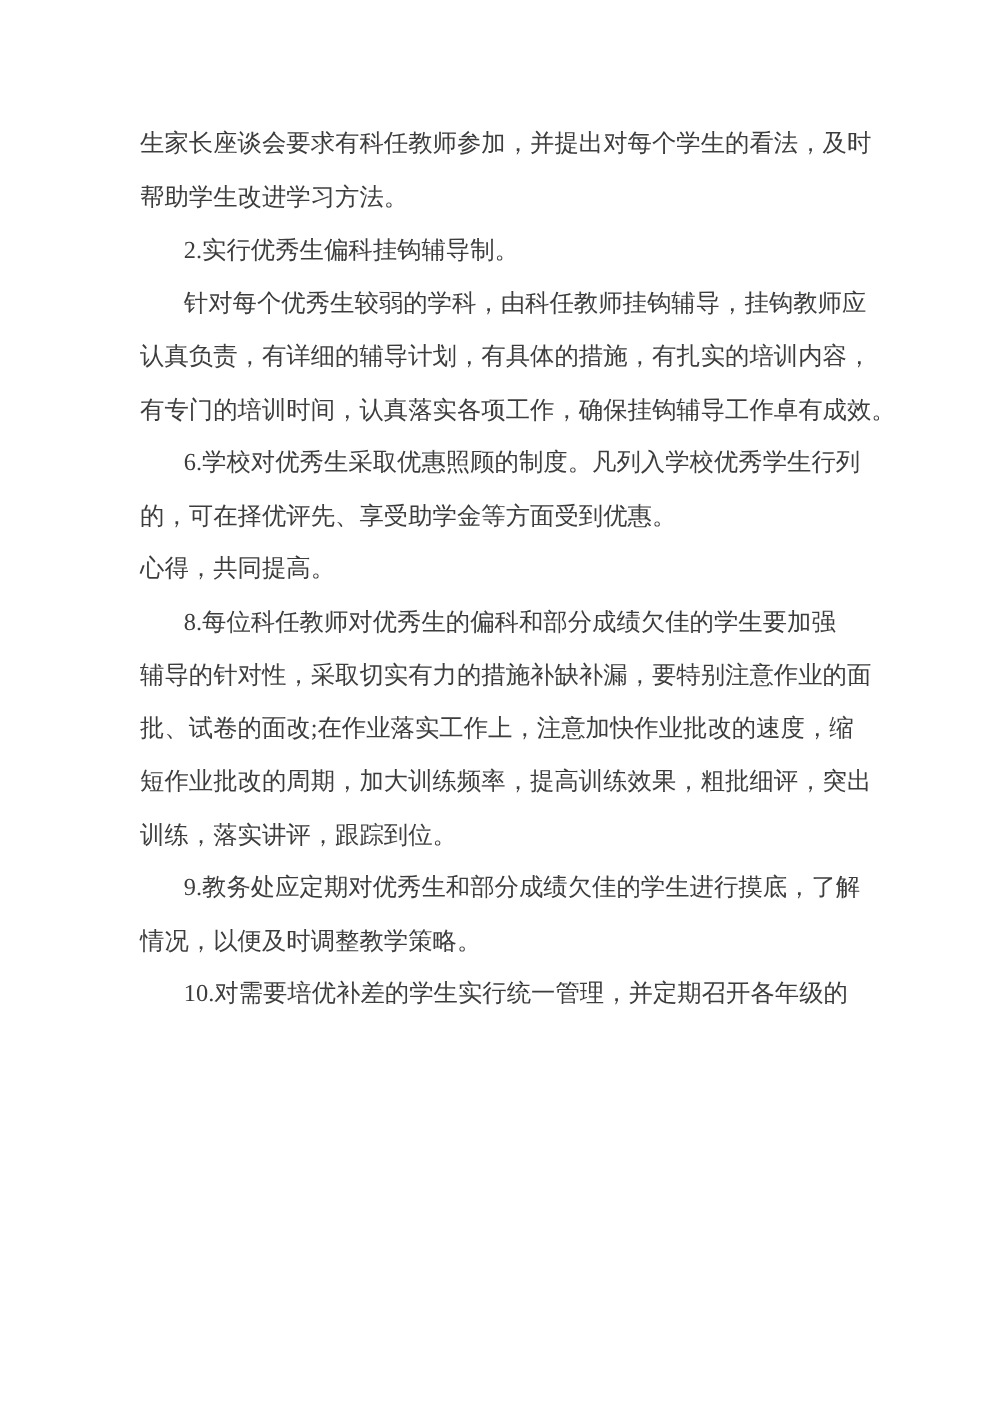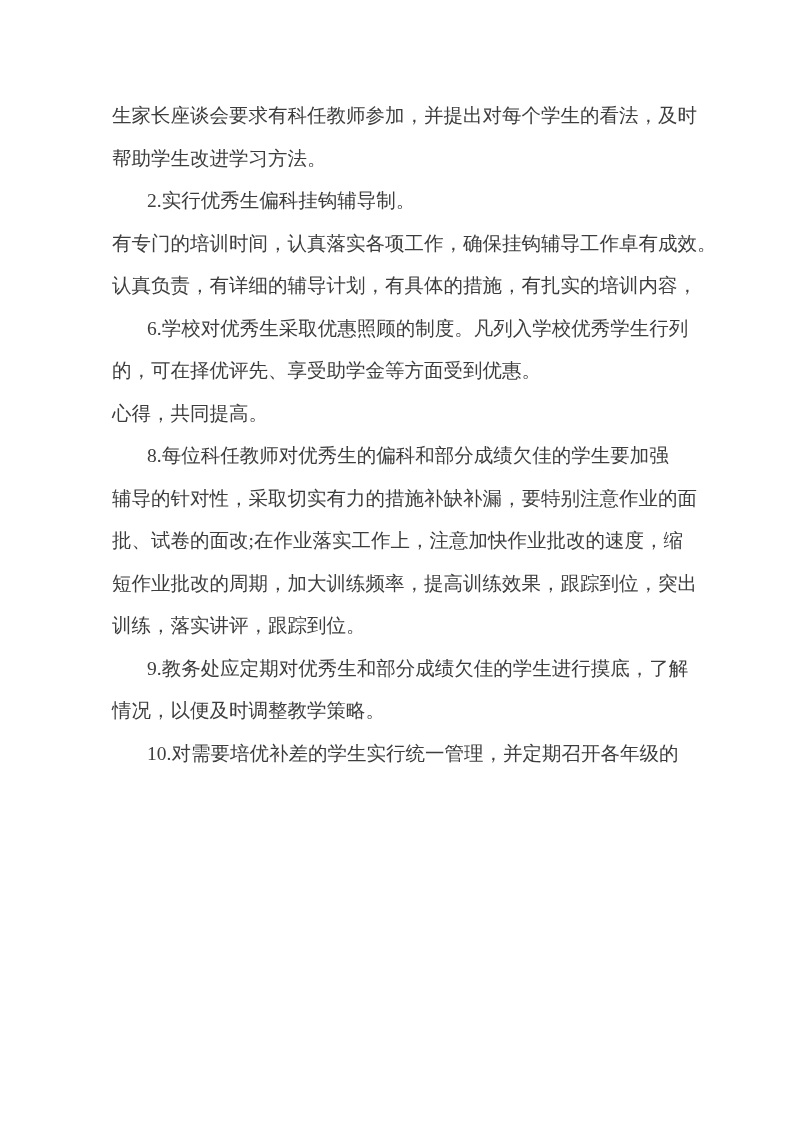--- a/index.html
+++ b/index.html
@@ -48,40 +48,41 @@
     <div class="paragraph">
       <span class="line">生家长座谈会要求有科任教师参加，并提出对每个学生的看法，及时</span>
       <span class="line">帮助学生改进学习方法。</span>
     </div>
 
     <div class="paragraph">
       <span class="line indent">2.实行优秀生偏科挂钩辅导制。</span>
     </div>
 
     <div class="paragraph">
+      <span class="line indent">针对每个优秀生较弱的学科，由科任教师挂钩辅导，挂钩教师应</span>
+      <span class="line">认真负责，有详细的辅导计划，有具体的措施，有扎实的培训内容，</span>
       <span class="line">有专门的培训时间，认真落实各项工作，确保挂钩辅导工作卓有成效。</span>
-      <span class="line">认真负责，有详细的辅导计划，有具体的措施，有扎实的培训内容，</span>
     </div>
 
     <div class="paragraph">
       <span class="line indent">6.学校对优秀生采取优惠照顾的制度。凡列入学校优秀学生行列</span>
       <span class="line">的，可在择优评先、享受助学金等方面受到优惠。</span>
     </div>
 
 
     <div class="paragraph">
       <span class="line">心得，共同提高。</span>
     </div>
 
 
     <div class="paragraph">
       <span class="line indent">8.每位科任教师对优秀生的偏科和部分成绩欠佳的学生要加强</span>
       <span class="line">辅导的针对性，采取切实有力的措施补缺补漏，要特别注意作业的面</span>
       <span class="line">批、试卷的面改;在作业落实工作上，注意加快作业批改的速度，缩</span>
-      <span class="line">短作业批改的周期，加大训练频率，提高训练效果，跟踪到位，突出</span>
+      <span class="line">短作业批改的周期，加大训练频率，提高训练效果，粗批细评，突出</span>
       <span class="line">训练，落实讲评，跟踪到位。</span>
     </div>
 
     <div class="paragraph">
       <span class="line indent">9.教务处应定期对优秀生和部分成绩欠佳的学生进行摸底，了解</span>
       <span class="line">情况，以便及时调整教学策略。</span>
     </div>
 
     <div class="paragraph">
       <span class="line indent">10.对需要培优补差的学生实行统一管理，并定期召开各年级的</span>

